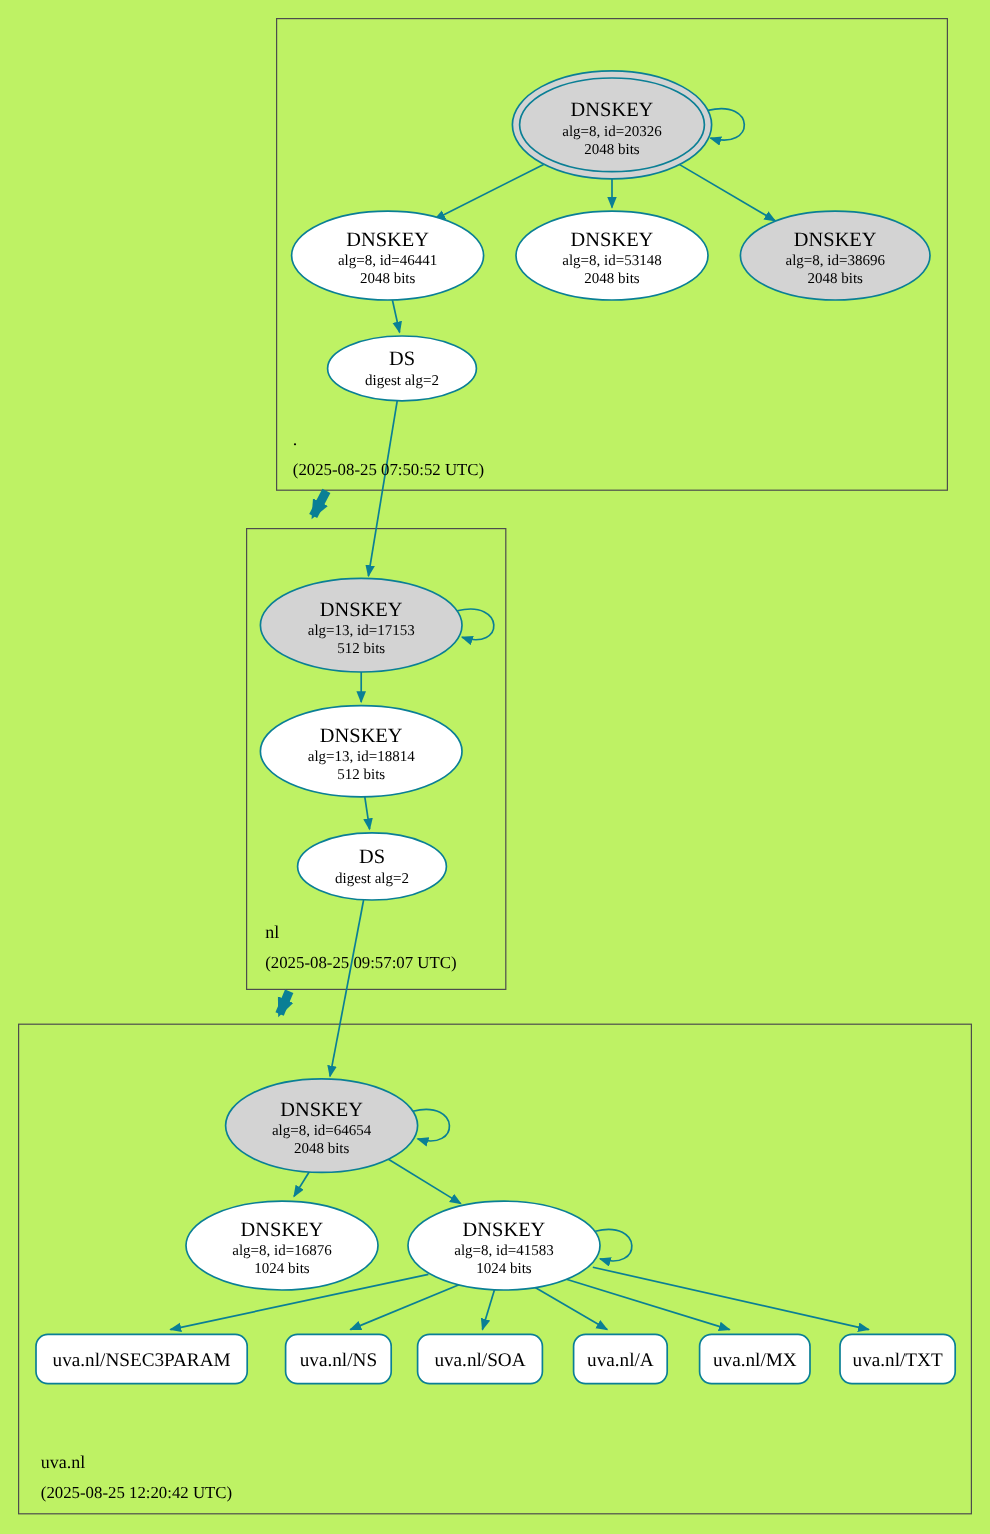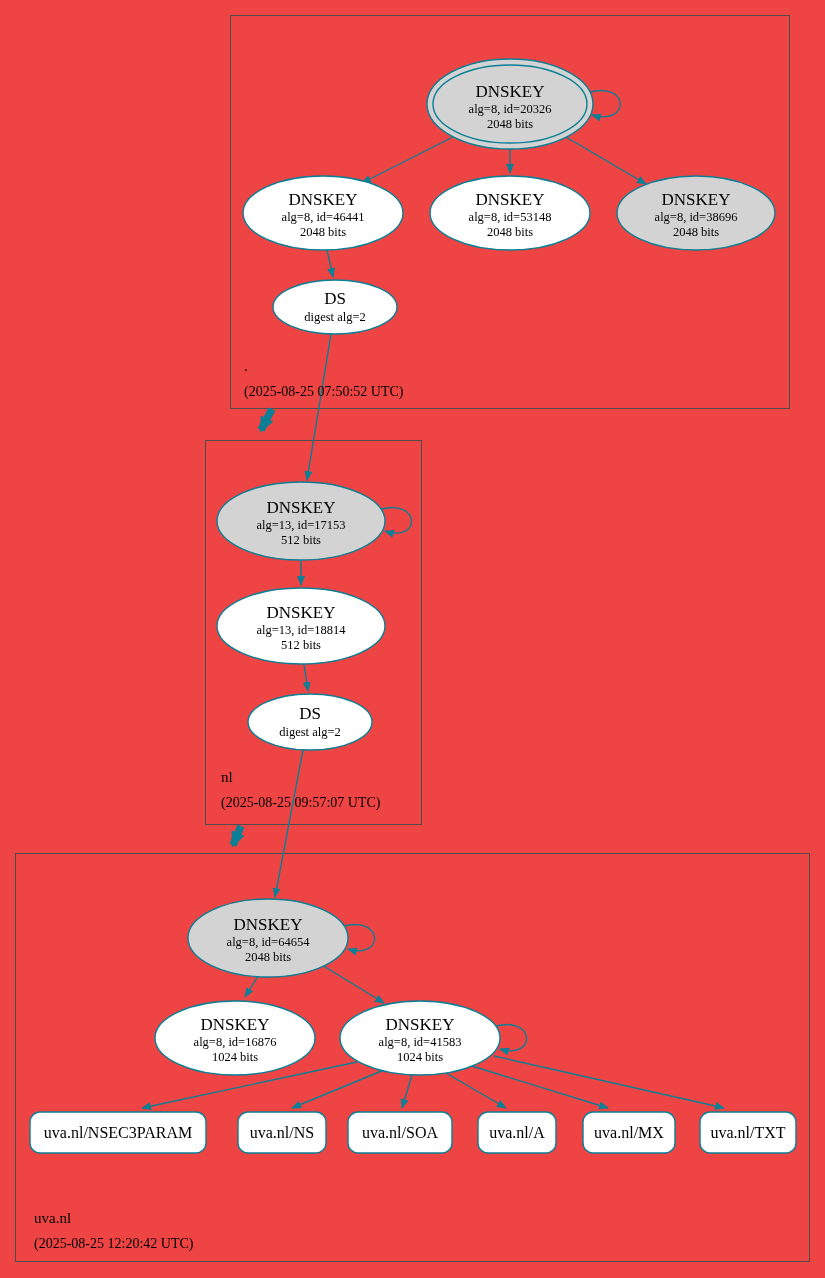--- a/index.html
+++ b/index.html
@@ -6,21 +6,21 @@
     --edge:#0a7f95;
     --ksk-fill:#d3d3d3;
     --node-fill:#ffffff;
     --box-border:#4d4d4d;
     --text:#000000;
   }
   html,body{margin:0;padding:0;background:#ffffff;}
   .canvas{
     position:relative;
     width:825px;height:1278px;
-    background:#ef4444;
+    background:#bef264;
     font-family:"Liberation Serif","DejaVu Serif",serif;
   }
   svg{display:block;}
   .zone-box{fill:none;stroke:var(--box-border);stroke-width:1;}
   .edge{fill:none;stroke:var(--edge);stroke-width:1.4;}
   .edge.thick{stroke-width:7.5;}
   .node-shape{fill:var(--node-fill);stroke:var(--edge);stroke-width:1.4;}
   .node-shape.ksk{fill:var(--ksk-fill);}
   .rrset-shape{fill:var(--node-fill);stroke:var(--edge);stroke-width:1.4;}
   text{fill:var(--text);}

